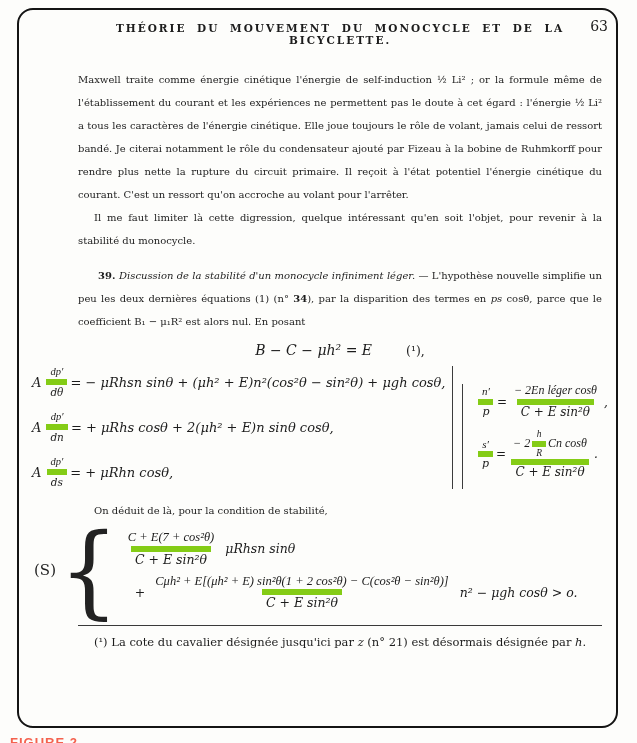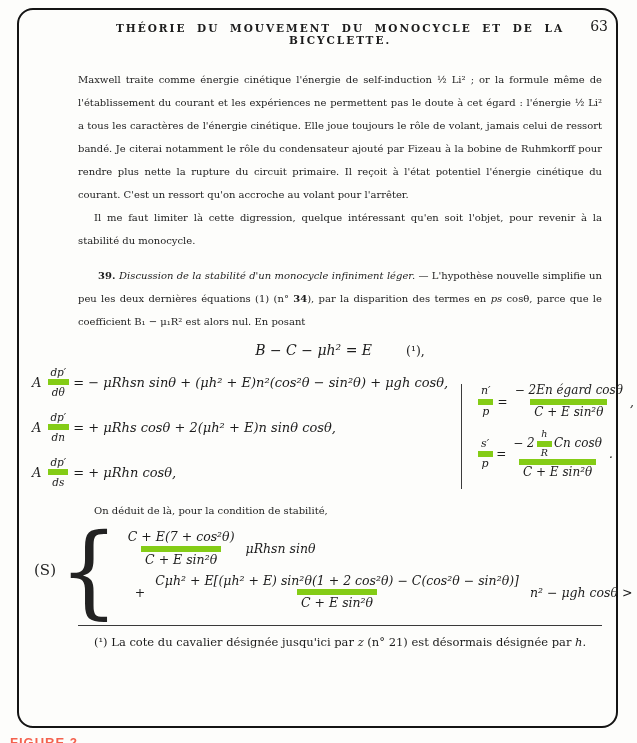--- a/index.html
+++ b/index.html
@@ -59,21 +59,21 @@
   .eq-center .eqref { margin-left: 34px; font-style: normal; font-size: 12.5px; }
   .jobtiens { font-size: 14px; line-height: 23px; }
 
   .frac {
     display: inline-flex;
     flex-direction: column;
     align-items: center;
     vertical-align: middle;
     margin: 0 3px;
   }
-  .frac .fnum { display: block; padding: 0 4px 1px; line-height: 1.15; white-space: nowrap; }
+  .frac .fnum { display: block; padding: 0 4px 1px; line-height: 1.15; white-space: nowrap; font-family: Liberation Serif, serif; }
   .frac .fden { display: block; border-top: 6px solid #84cc16; padding: 1px 4px 0; line-height: 1.15; white-space: nowrap; }
   .frac.deriv { font-size: 10.5px; }
   .frac.mini { font-size: 9.5px; margin: 0 2px; }
   .fnum.composite { display: flex; align-items: center; }
 
   .eq-system {
     display: flex;
     align-items: stretch;
     margin: 8px 0 10px -46px;
     width: 576px;
@@ -194,21 +194,21 @@
     </div>
     <div class="sys-bar"></div>
     <div class="eq-right">
       <div class="eq-row math">
         <span class="frac lhs">
           <span class="fnum">n′</span>
           <span class="fden">p</span>
         </span>
         <span>=</span>
         <span class="frac">
-          <span class="fnum">− 2En égard cosθ</span>
+          <span class="fnum">− 2En léger cosθ</span>
           <span class="fden">C + E sin²θ</span>
         </span>
         <span>,</span>
       </div>
       <div class="eq-row math">
         <span class="frac lhs">
           <span class="fnum">s′</span>
           <span class="fden">p</span>
         </span>
         <span>=</span>

